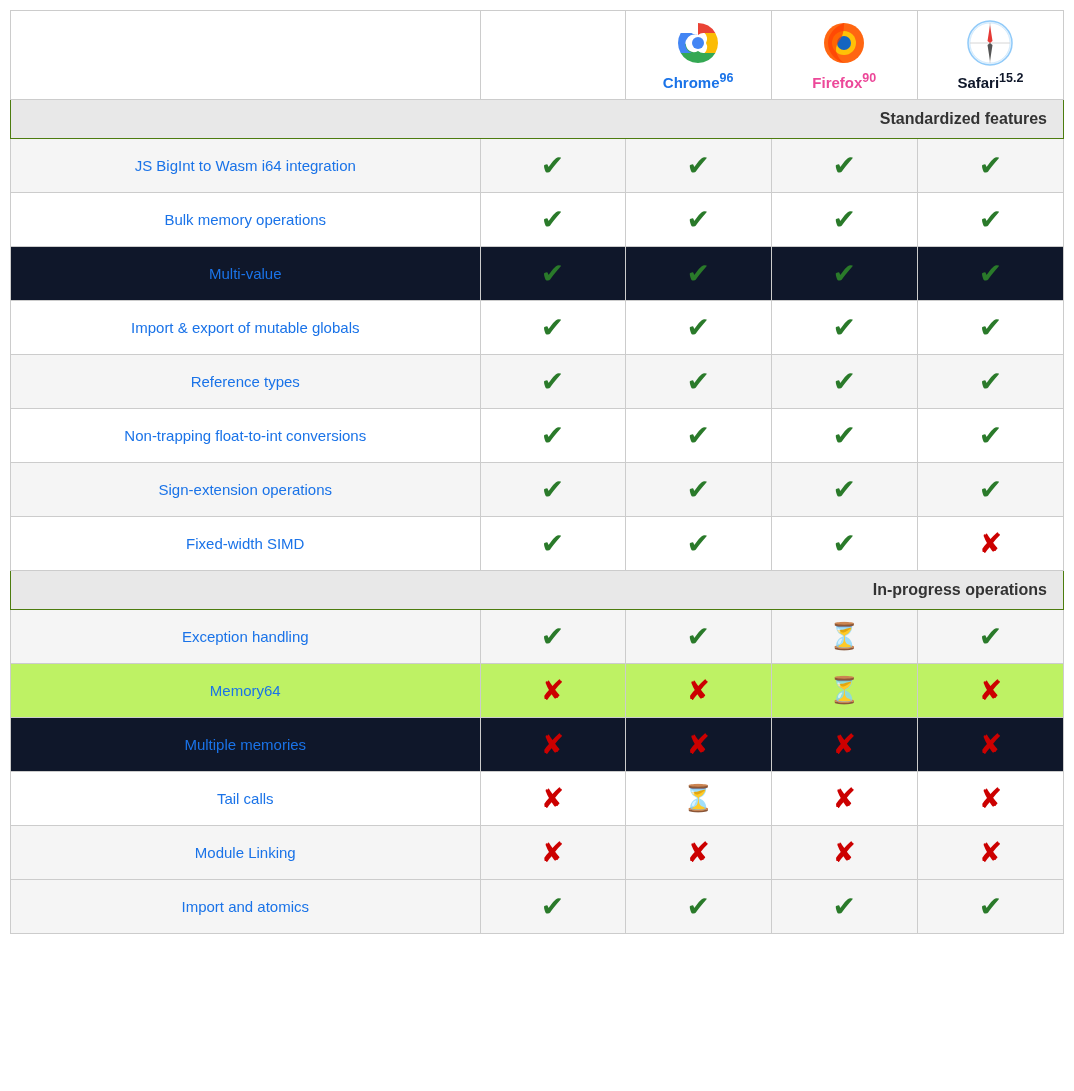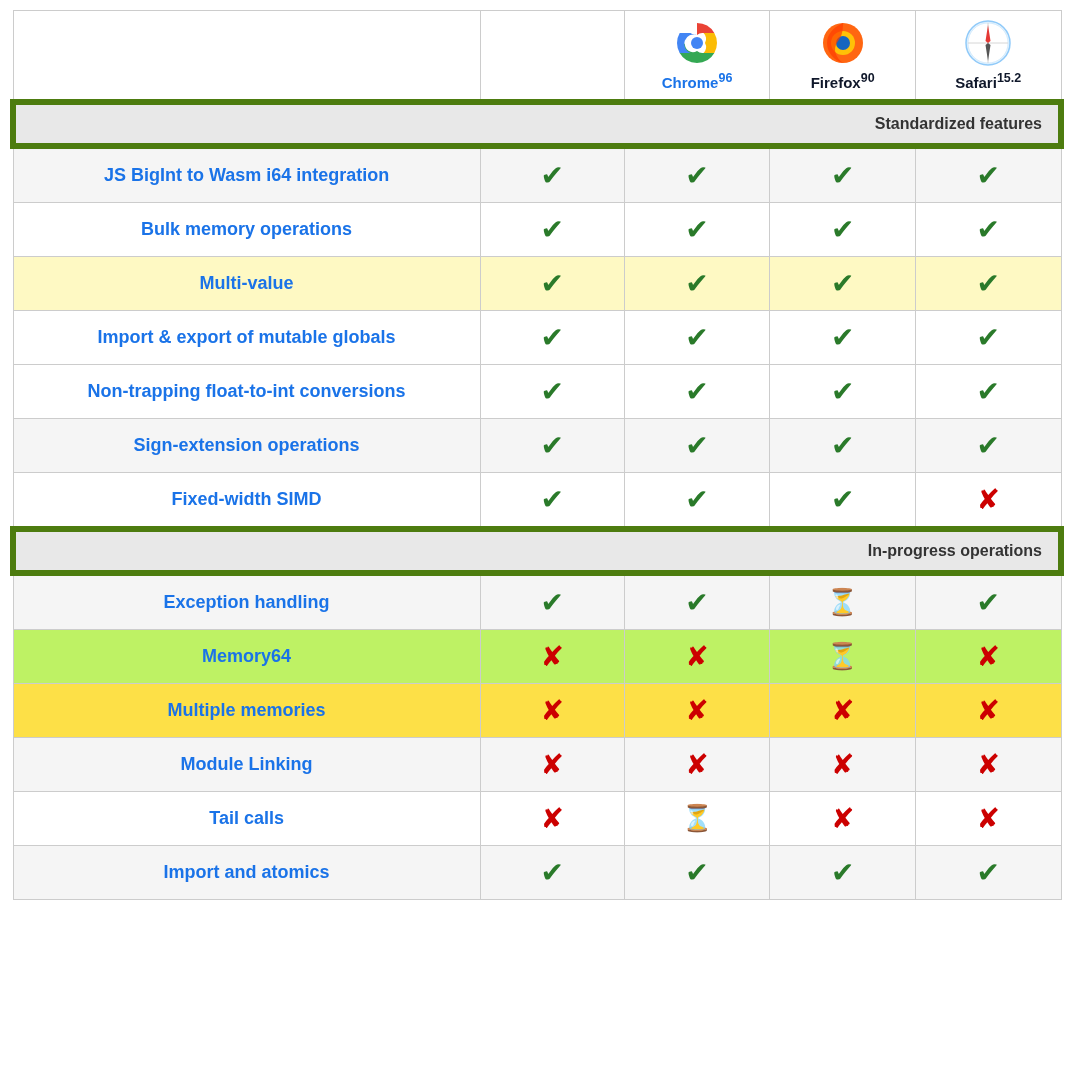--- a/index.html
+++ b/index.html
@@ -45,34 +45,34 @@
     }
 
     
     tr.section-header td {
       background: #e8e8e8;
       font-weight: bold;
       font-size: 16px;
       color: #333;
       text-align: right;
       padding: 10px 16px;
-      border: 6px solid #4d7c0f;
+      border: 1px solid #4d7c0f;
     }
 
     
     tr.feature-row td {
       border: 1px solid #ccc;
       text-align: center;
       padding: 10px 6px;
       vertical-align: middle;
     }
     tr.feature-row td.feature-name {
-      font-weight: bold;
+      font-weight: normal;
       color: #1a73e8;
-      font-size: 18px;
+      font-size: 15px;
     }
     tr.feature-row:nth-child(odd) {
       background: #f9f9f9;
     }
     tr.feature-row:nth-child(even) {
       background: #fff;
     }
     .check {
       color: #2a7a2a;
       font-size: 28px;
@@ -132,21 +132,21 @@
         </th>
         <th class="browser-header">
           
           <svg class="firefox-icon" viewBox="0 0 48 48">
             <circle cx="24" cy="24" r="20" fill="#FF6611"></circle>
             <circle cx="24" cy="24" r="12" fill="#FFC107"></circle>
             <circle cx="24" cy="24" r="7" fill="#1565C0"></circle>
 
             <path d="M24 4 C14 8 8 16 8 24 C8 34 16 42 24 44 C16 38 14 30 18 24 C20 20 24 18 24 4Z" fill="#FF3D00" opacity="0.7"></path>
           </svg>
-          <span style="color:#0f172a;">Firefox<sup>90</sup></span>
+          <span style="color:#ec4899;">Firefox<sup>90</sup></span>
         </th>
         <th class="browser-header">
           
           <svg class="safari-icon" viewBox="0 0 48 48">
             <circle cx="24" cy="24" r="22" fill="#E3F2FD" stroke="#90CAF9" stroke-width="1.5"></circle>
             <circle cx="24" cy="24" r="20" fill="#fff" stroke="#BBDEFB" stroke-width="0.5"></circle>
 
             <line x1="24" y1="4" x2="24" y2="44" stroke="#ccc" stroke-width="0.8"></line>
             <line x1="4" y1="24" x2="44" y2="24" stroke="#ccc" stroke-width="0.8"></line>
 
@@ -168,29 +168,36 @@
           <td><span class="check">✔</span></td>
           <td><span class="check">✔</span></td>
         </tr>
         <tr class="feature-row" style="background: rgb(255, 255, 255); padding-left: 40px;">
           <td class="feature-name">Bulk memory operations</td>
           <td><span class="check">✔</span></td>
           <td><span class="check">✔</span></td>
           <td><span class="check">✔</span></td>
           <td><span class="check">✔</span></td>
         </tr>
-        <tr class="feature-row" style="background: #fef9c3; margin-top: 10px;">
+        <tr class="feature-row" style="background: #0f172a; margin-top: 10px;">
           <td class="feature-name">Multi-value</td>
           <td><span class="check">✔</span></td>
           <td><span class="check">✔</span></td>
           <td><span class="check">✔</span></td>
           <td><span class="check">✔</span></td>
         </tr>
         <tr class="feature-row" style="background: rgb(255, 255, 255);">
           <td class="feature-name">Import &amp; export of mutable globals</td>
+          <td><span class="check">✔</span></td>
+          <td><span class="check">✔</span></td>
+          <td><span class="check">✔</span></td>
+          <td><span class="check">✔</span></td>
+        </tr>
+        <tr class="feature-row" style="background: rgb(245, 245, 245);">
+          <td class="feature-name">Reference types</td>
           <td><span class="check">✔</span></td>
           <td><span class="check">✔</span></td>
           <td><span class="check">✔</span></td>
           <td><span class="check">✔</span></td>
         </tr>
         <tr class="feature-row" style="background: rgb(255, 255, 255);">
           <td class="feature-name">Non-trapping float-to-int conversions</td>
           <td><span class="check">✔</span></td>
           <td><span class="check">✔</span></td>
           <td><span class="check">✔</span></td>
@@ -220,38 +227,38 @@
           <td><span class="hourglass">⏳</span></td>
           <td><span class="check">✔</span></td>
         </tr>
         <tr class="feature-row" style="background: #bef264;">
           <td class="feature-name">Memory64</td>
           <td><span class="cross">✘</span></td>
           <td><span class="cross">✘</span></td>
           <td><span class="hourglass">⏳</span></td>
           <td><span class="cross">✘</span></td>
         </tr>
-        <tr class="feature-row" style="background: #fde047;">
+        <tr class="feature-row" style="background: #0f172a;">
           <td class="feature-name">Multiple memories</td>
           <td><span class="cross">✘</span></td>
           <td><span class="cross">✘</span></td>
           <td><span class="cross">✘</span></td>
           <td><span class="cross">✘</span></td>
         </tr>
+        <tr class="feature-row" style="background: rgb(255, 255, 255);">
+          <td class="feature-name">Tail calls</td>
+          <td><span class="cross">✘</span></td>
+          <td><span class="hourglass">⏳</span></td>
+          <td><span class="cross">✘</span></td>
+          <td><span class="cross">✘</span></td>
+        </tr>
         <tr class="feature-row" style="background: rgb(245, 245, 245);">
           <td class="feature-name">Module Linking</td>
           <td><span class="cross">✘</span></td>
           <td><span class="cross">✘</span></td>
-          <td><span class="cross">✘</span></td>
-          <td><span class="cross">✘</span></td>
-        </tr>
-        <tr class="feature-row" style="background: rgb(255, 255, 255);">
-          <td class="feature-name">Tail calls</td>
-          <td><span class="cross">✘</span></td>
-          <td><span class="hourglass">⏳</span></td>
           <td><span class="cross">✘</span></td>
           <td><span class="cross">✘</span></td>
         </tr>
         <tr class="feature-row" style="background: rgb(245, 245, 245);">
           <td class="feature-name">Import and atomics</td>
           <td><span class="check">✔</span></td>
           <td><span class="check">✔</span></td>
           <td><span class="check">✔</span></td>
           <td><span class="check">✔</span></td>
         </tr>

